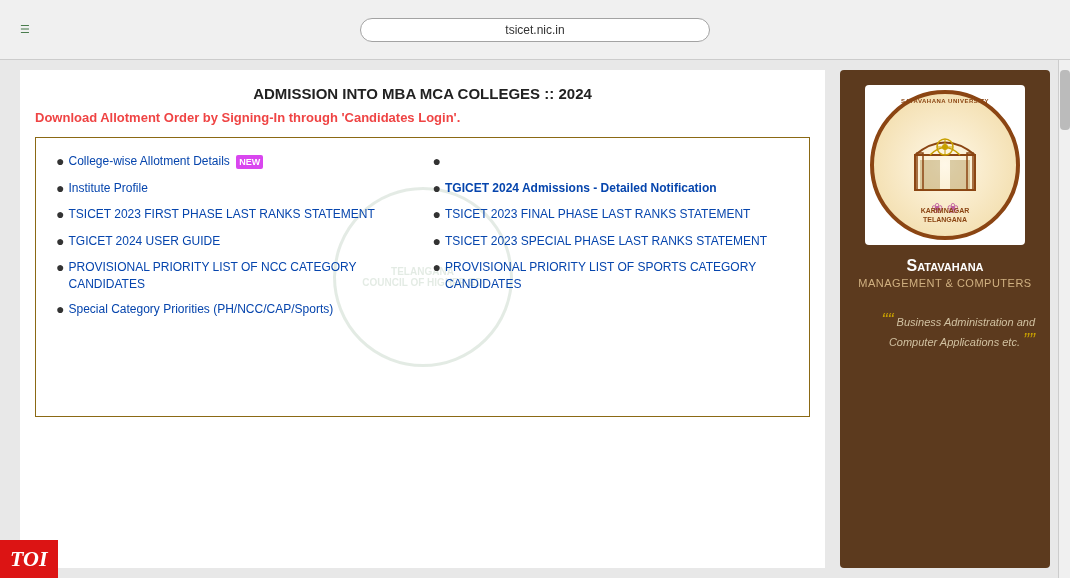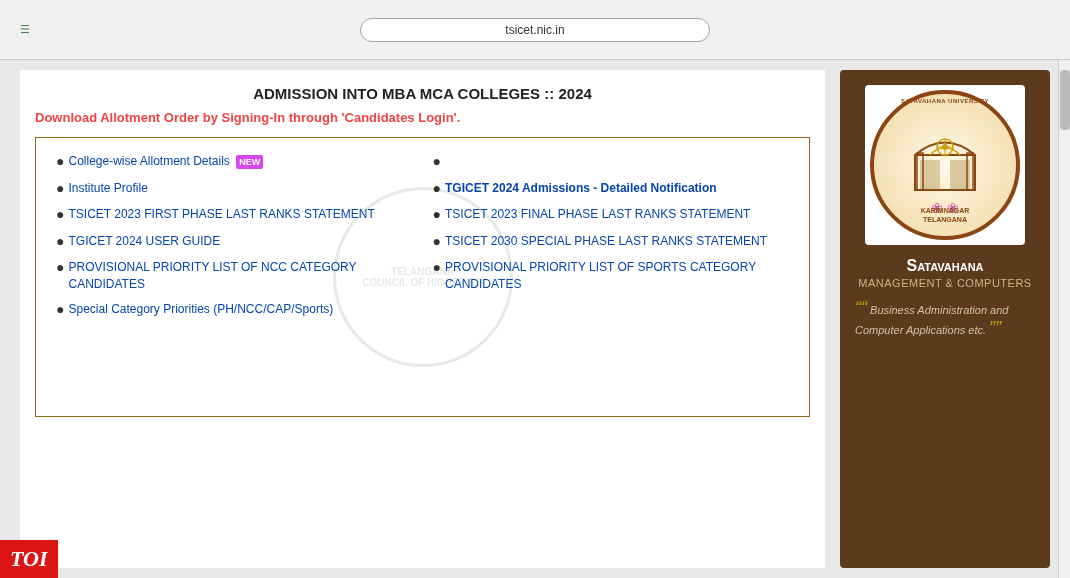--- a/index.html
+++ b/index.html
@@ -230,24 +230,25 @@
       font-size: 11px;
       text-align: center;
       margin-bottom: 10px;
       text-transform: uppercase;
       letter-spacing: 0.5px;
     }
 
     .university-desc {
       color: #d0c0a0;
       font-size: 11px;
-      text-align: left;
+      text-align: right;
       font-style: italic;
       line-height: 1.5;
       padding: 0 5px;
+      margin-top: 12px;
     }
 
     .quote-marks {
       color: #c8a000;
       font-size: 18px;
       line-height: 1;
     }
 
     .toi-badge {
       position: absolute;
@@ -327,21 +328,21 @@
           <div class="link-item">
             <span class="bullet">●</span>
             <span class="link-text bold">TGICET 2024 Admissions - Detailed Notification</span>
           </div>
           <div class="link-item">
             <span class="bullet">●</span>
             <span class="link-text">TSICET 2023 FINAL PHASE LAST RANKS STATEMENT</span>
           </div>
           <div class="link-item">
             <span class="bullet">●</span>
-            <span class="link-text">TSICET 2030 SPECIAL PHASE LAST RANKS STATEMENT</span>
+            <span class="link-text">TSICET 2023 SPECIAL PHASE LAST RANKS STATEMENT</span>
           </div>
           <div class="link-item">
             <span class="bullet">●</span>
             <span class="link-text">PROVISIONAL PRIORITY LIST OF SPORTS CATEGORY CANDIDATES</span>
           </div>
         </div>
       </div>
     </div>
   </div>
 

